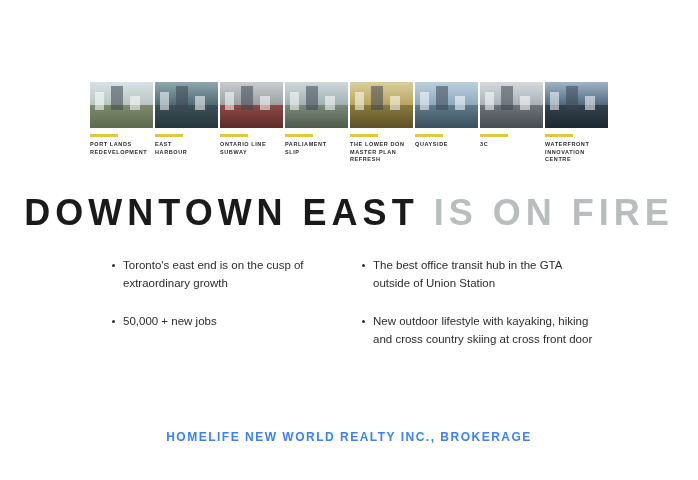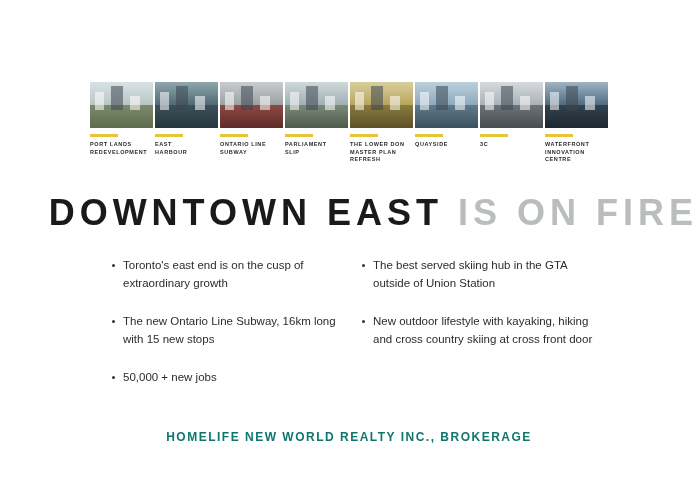--- a/index.html
+++ b/index.html
@@ -96,21 +96,21 @@
     text-transform: uppercase;
     white-space: pre-line;
   }
 
   
   .headline {
     position: absolute;
     left: 0;
     right: 0;
     top: 192px;
-    text-align: right;
+    text-align: center;
     font-size: 36px;
     font-weight: bold;
     letter-spacing: 5px;
     white-space: nowrap;
   }
   .headline .dark { color: #1a1a1a; }
   .headline .light { color: #b9bdbd; }
 
   
   .columns {
@@ -142,21 +142,21 @@
   }
 
   
   .watermark {
     position: absolute;
     left: 0; right: 0;
     top: 430px;
     text-align: center;
     font-size: 12px;
     letter-spacing: 1.5px;
-    color: #0f766e;
+    color: #3b82f6;
     font-weight: bold;
   }
 </style>
 </head>
 <body>
 
 <div class="slide">
 
   <div class="thumb-strip">
 
@@ -273,32 +273,28 @@
 
   <div class="columns">
 
     <div class="col">
       <div class="bullet">
         <span class="dot"></span>
         <span class="bullet-text">Toronto's east end is on the cusp of extraordinary growth</span>
       </div>
       <div class="bullet">
         <span class="dot"></span>
-        <span class="bullet-text">The new Ontario Line Subway, 16km long with 15 new stops</span>
-      </div>
-      <div class="bullet">
-        <span class="dot"></span>
         <span class="bullet-text">50,000 + new jobs</span>
       </div>
     </div>
 
     <div class="col">
       <div class="bullet">
         <span class="dot"></span>
-        <span class="bullet-text">The best served skiing hub in the GTA outside of Union Station</span>
+        <span class="bullet-text">The best office transit hub in the GTA outside of Union Station</span>
       </div>
       <div class="bullet">
         <span class="dot"></span>
         <span class="bullet-text">New outdoor lifestyle with kayaking, hiking and cross country skiing at cross front door</span>
       </div>
     </div>
 
   </div>
 
   <div class="watermark">HOMELIFE NEW WORLD REALTY INC., BROKERAGE</div>

